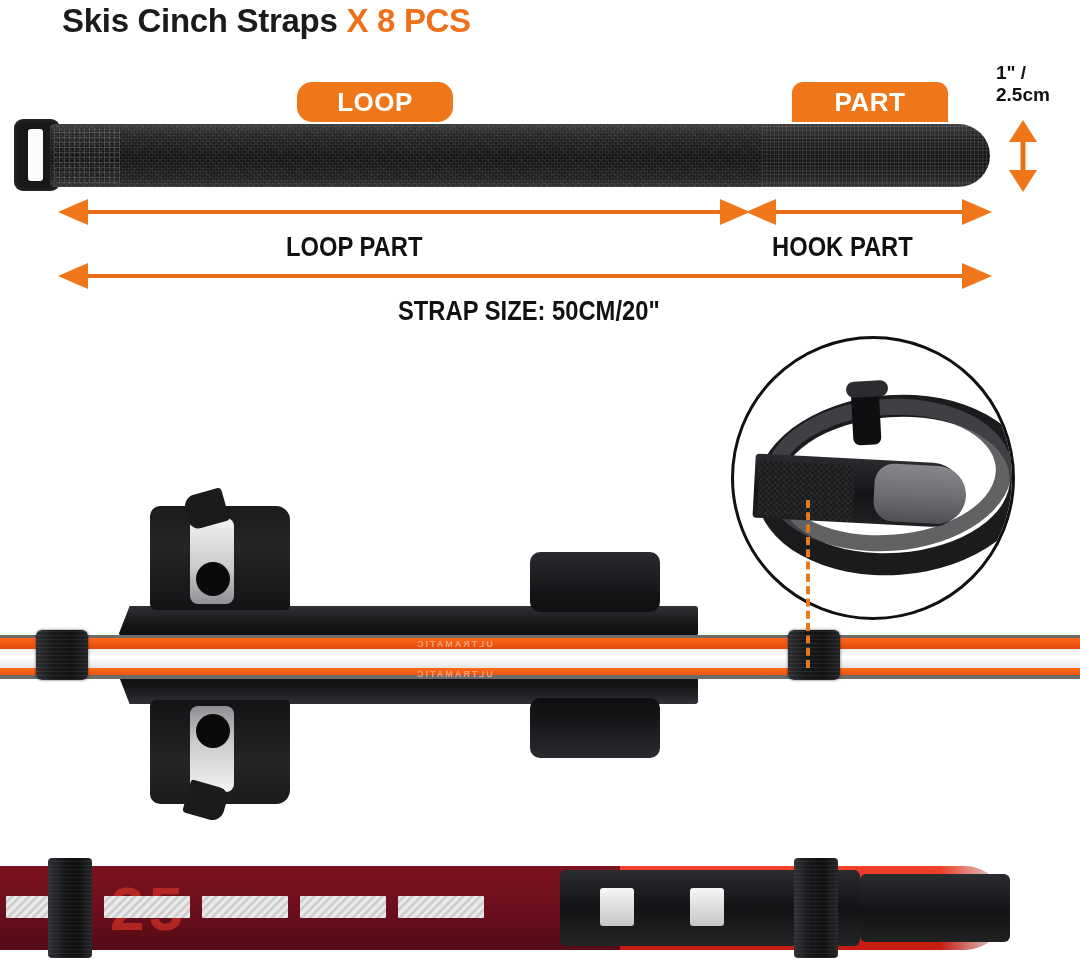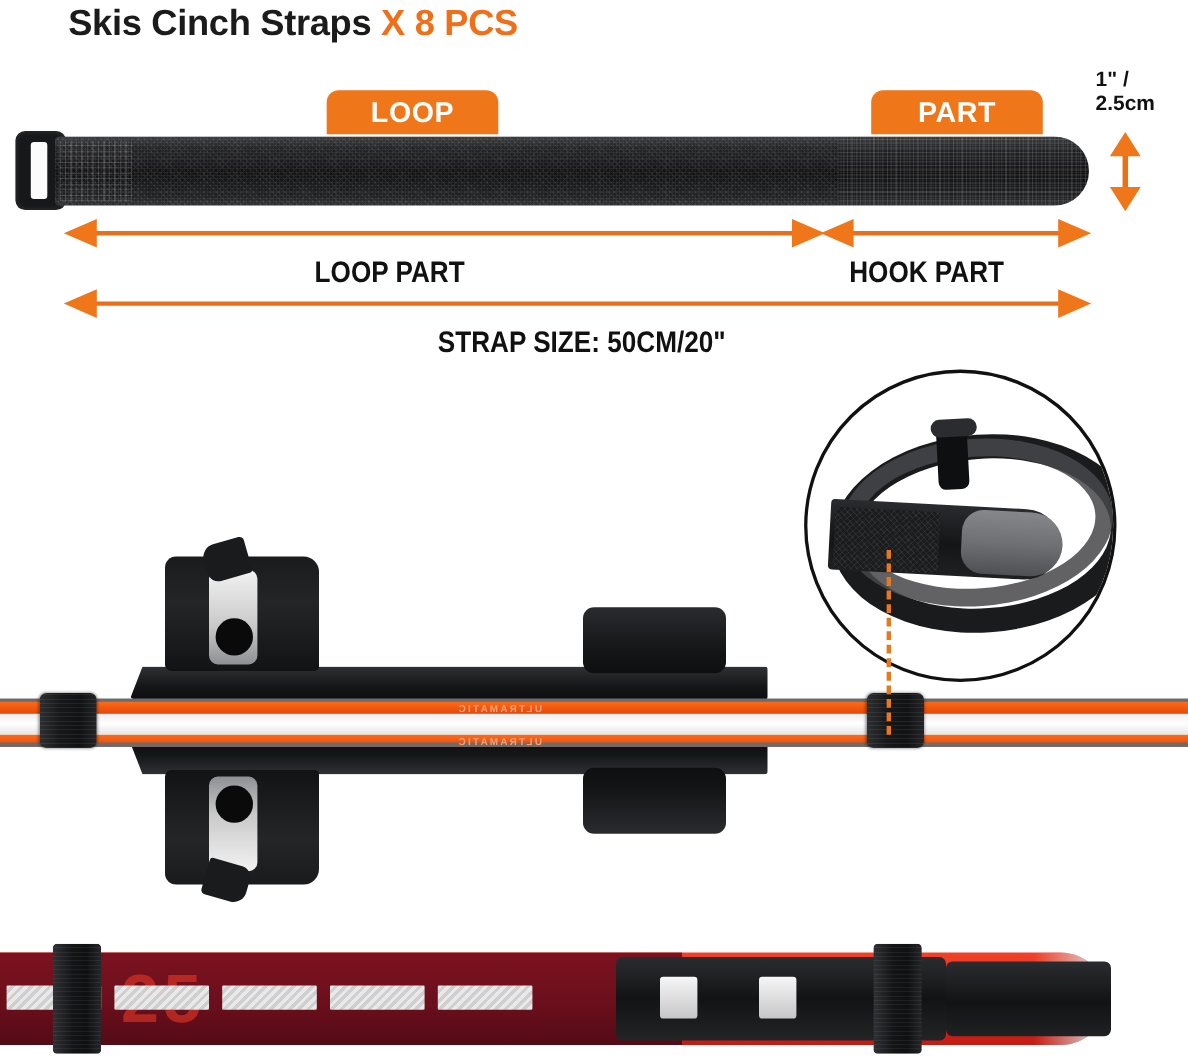--- a/index.html
+++ b/index.html
@@ -43,21 +43,21 @@
     border-radius: 11px 11px 0 0;
     background: #F0761A;
     color: #ffffff;
     font-size: 26px;
     font-weight: bold;
     letter-spacing: 0.5px;
     display: flex;
     align-items: center;
     justify-content: center;
   }
-  .badge-loop { left: 297px; top: 82px; width: 156px; }
+  .badge-loop { left: 297px; top: 82px; width: 156px; border-radius: 15px; }
   .badge-hook { left: 792px; top: 82px; width: 156px; }
 
   
   .strap-wrap {
     position: absolute;
     left: 14px;
     top: 112px;
     width: 976px;
     height: 78px;
   }

